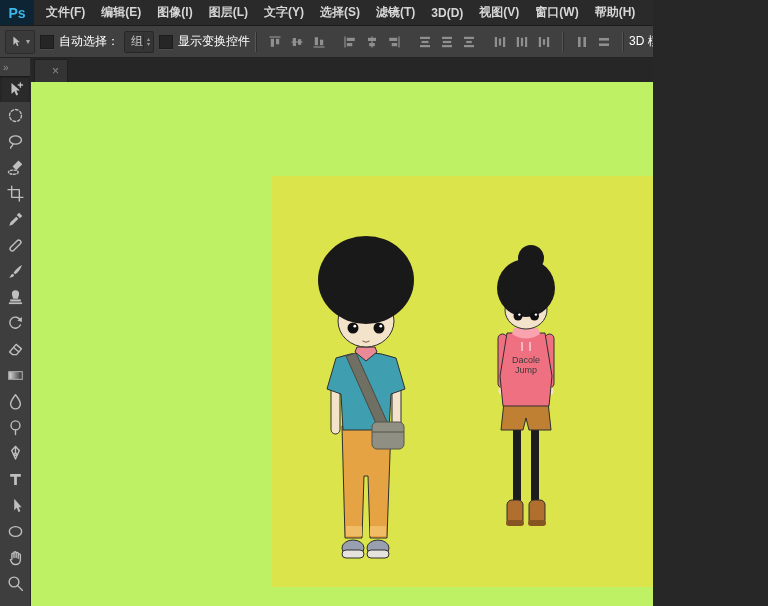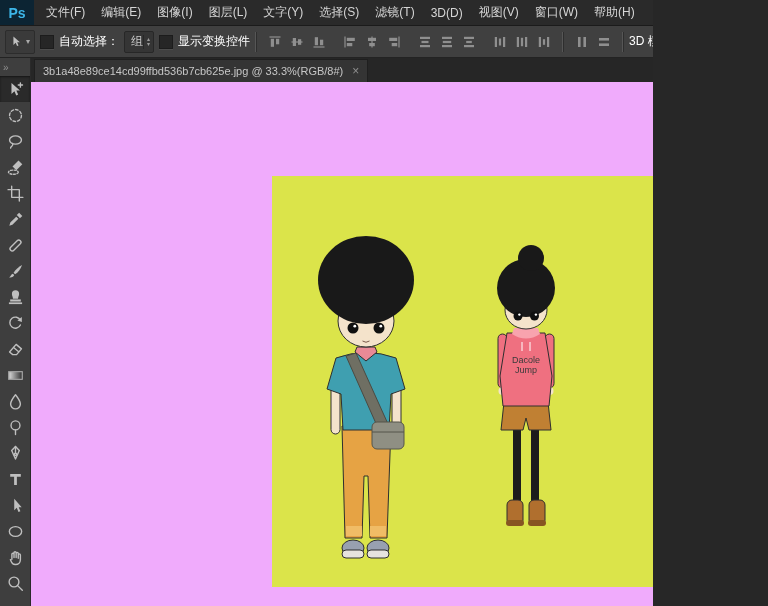--- a/index.html
+++ b/index.html
@@ -9,21 +9,21 @@
     font-family:"Liberation Sans","DejaVu Sans",sans-serif;
     -webkit-font-smoothing:antialiased;
   }
   .app{width:653px;height:606px;display:flex;flex-direction:column;}
 
   
   .menu-bar{height:25px;background:#2a2a2a;border-bottom:1px solid #1b1b1b;
     display:flex;align-items:stretch;color:#d6d6d6;font-size:12px;flex:0 0 auto;}
   .ps-logo{width:34px;background:#0c2433;color:#3db6e8;font-weight:bold;font-size:14px;
     display:flex;align-items:center;justify-content:center;margin-right:4px;}
-  .menu-item{padding:0 8px;display:flex;align-items:center;cursor:default;white-space:nowrap;}
+  .menu-item{padding:0 8px;display:flex;align-items:center;cursor:default;white-space:nowrap;font-weight:bold;}
 
   
   .options-bar{height:31px;background:#404040;border-bottom:1px solid #232323;
     display:flex;align-items:center;gap:5px;padding:0 5px;font-size:12px;color:#c8c8c8;
     flex:0 0 auto;white-space:nowrap;overflow:hidden;}
   .tool-preset{display:flex;align-items:center;gap:3px;background:#3a3a3a;border:1px solid #2c2c2c;
     height:22px;padding:0 4px;border-radius:2px;}
   .caret{font-size:8px;color:#aaa;}
   .checkbox{width:12px;height:12px;background:#262626;border:1px solid #1c1c1c;
     box-shadow:0 1px 0 rgba(255,255,255,0.07);flex:0 0 auto;}
@@ -51,21 +51,21 @@
   .tool.active{background:#2a2a2a;box-shadow:inset 0 1px 2px rgba(0,0,0,0.5);}
   .ti{stroke:#bfbfbf;fill:none;stroke-width:1.3;stroke-linecap:round;stroke-linejoin:round;}
   .ti .f{fill:#bfbfbf;stroke:none;}
 
   
   .doc-area{flex:1;display:flex;flex-direction:column;min-width:0;}
   .tab-bar{height:24px;background:#262626;display:flex;align-items:flex-end;flex:0 0 auto;}
   .tab{height:22px;background:#343434;border:1px solid #1f1f1f;border-bottom:none;
     display:flex;align-items:center;padding:0 8px;font-size:11px;color:#c6c6c6;margin-left:3px;}
   .tab-close{margin-left:9px;color:#8e8e8e;font-size:12px;cursor:pointer;}
-  .canvas{flex:1;position:relative;background:#f0abfc;overflow:hidden;}
+  .canvas{flex:1;position:relative;background:#bef264;overflow:hidden;}
   .artwork{position:absolute;left:241px;top:94px;width:497px;height:411px;display:block;}
 </style>
 </head>
 <body>
 
 <div class="app">
 
   <div class="menu-bar">
     <div class="ps-logo">Ps</div>
     <div class="menu-item">文件(F)</div>
@@ -360,21 +360,20 @@
         <svg class="ti" width="17" height="17" viewBox="0 0 16 16">
           <circle cx="6.6" cy="6.6" r="4.6"></circle>
             <path d="M10 10 L14.4 14.4"></path>
           </svg>
       </div>
     </div>
 
     <div class="doc-area">
       <div class="tab-bar">
         <div class="tab">
-          <span class="tab-title">3b1a48e89ce14cd99ffbd536b7cb625e.jpg @ 33.3%(RGB/8#)</span>
           <span class="tab-close">×</span>
         </div>
       </div>
 
       <div class="canvas">
         <svg class="artwork" viewBox="0 0 497 411">
           <rect width="497" height="411" fill="#dbe44a"></rect>
 
           <g stroke="#2e2e2e" stroke-width="1">
             <rect x="59" y="206" width="9" height="52" rx="4.5" fill="#f4e3cb"></rect>

